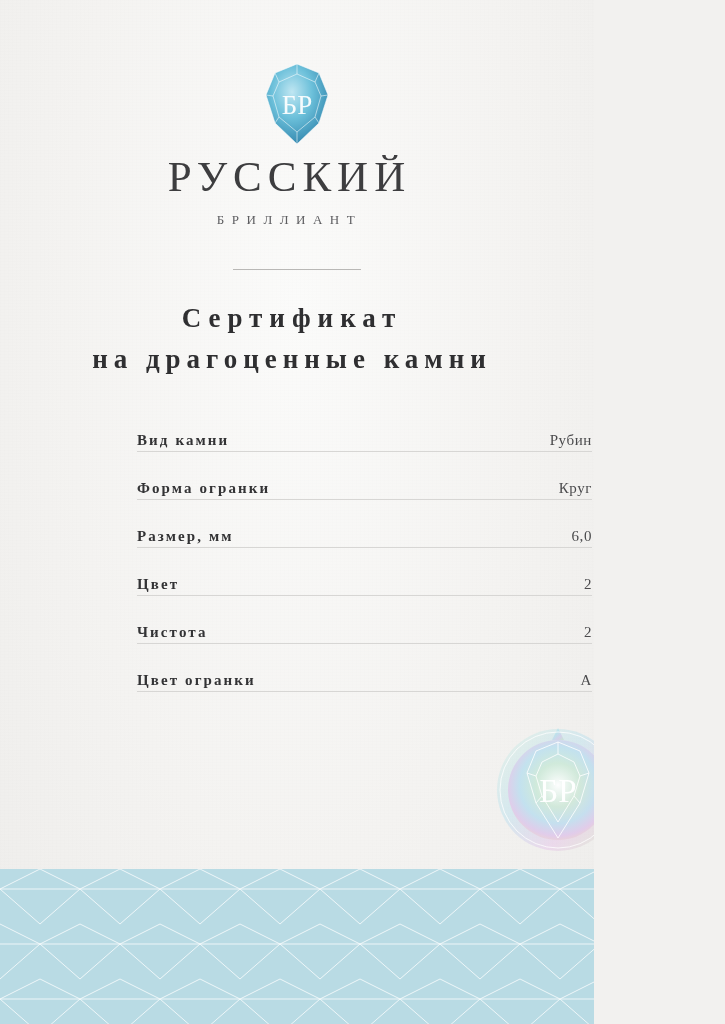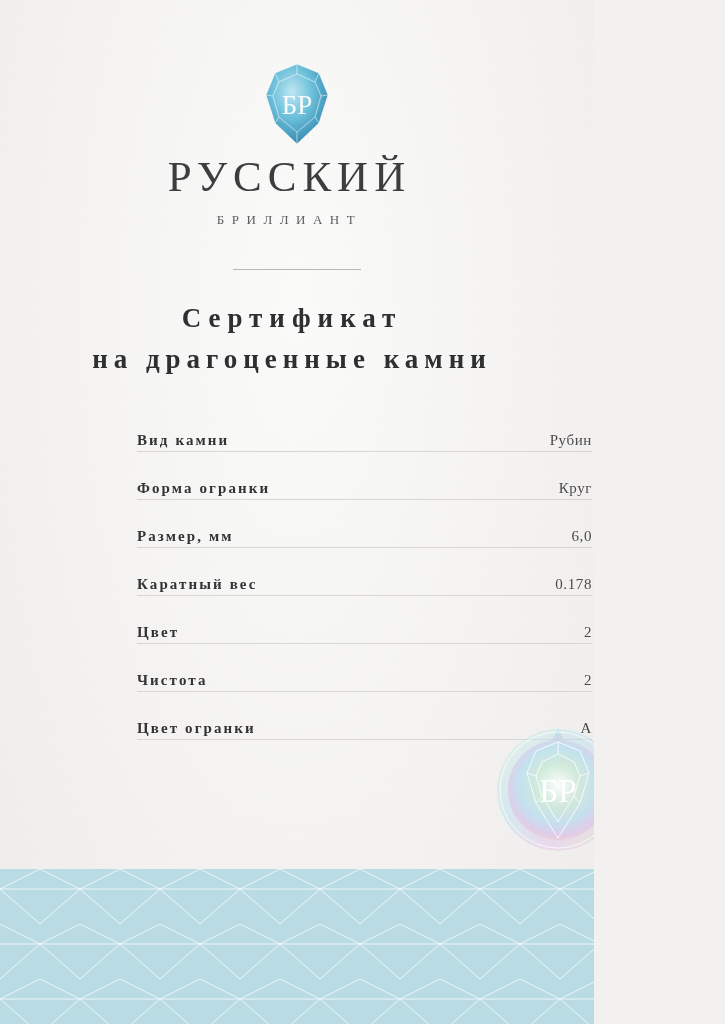--- a/index.html
+++ b/index.html
@@ -208,24 +208,20 @@
       <span class="spec-label">Вид камни</span>
       <span class="spec-value">Рубин</span>
     </div>
     <div class="spec-row">
       <span class="spec-label">Форма огранки</span>
       <span class="spec-value">Круг</span>
     </div>
     <div class="spec-row">
       <span class="spec-label">Размер, мм</span>
       <span class="spec-value">6,0</span>
-    </div>
-    <div class="spec-row">
-      <span class="spec-label">Каратный вес</span>
-      <span class="spec-value">0.178</span>
     </div>
     <div class="spec-row">
       <span class="spec-label">Цвет</span>
       <span class="spec-value">2</span>
     </div>
     <div class="spec-row">
       <span class="spec-label">Чистота</span>
       <span class="spec-value">2</span>
     </div>
     <div class="spec-row">

